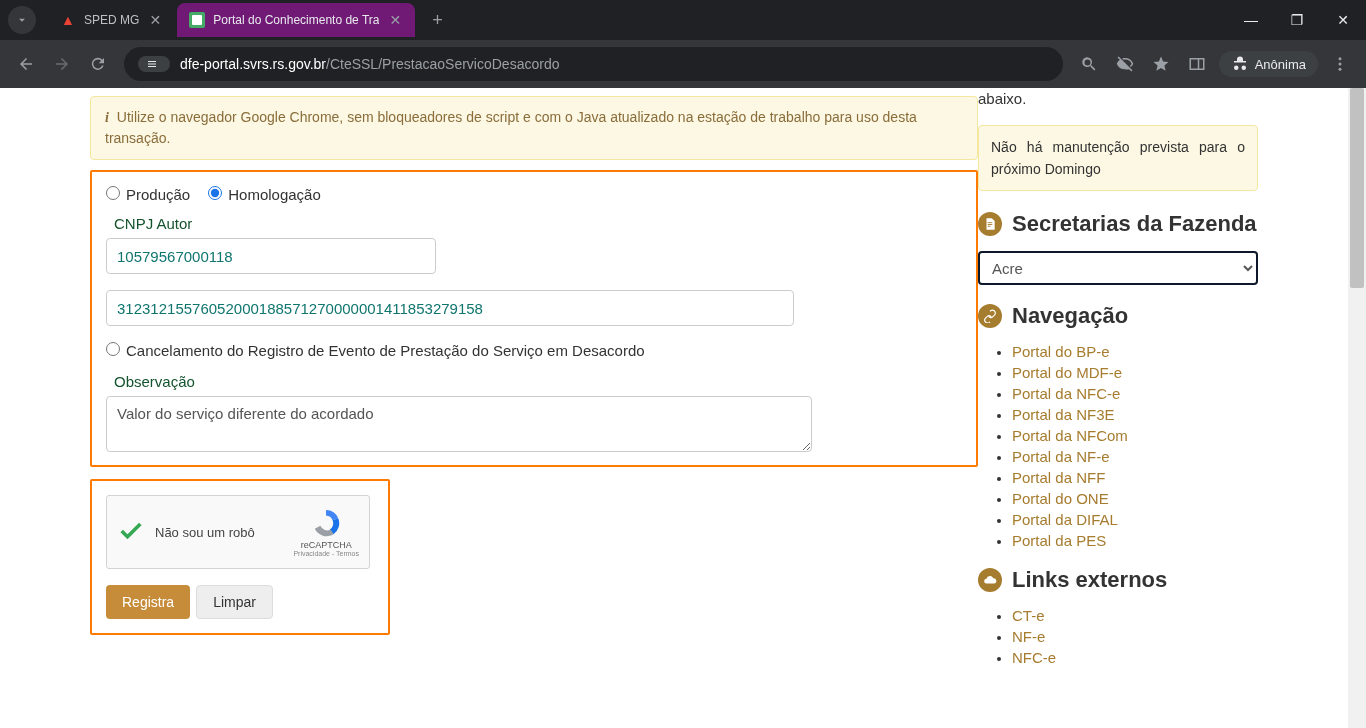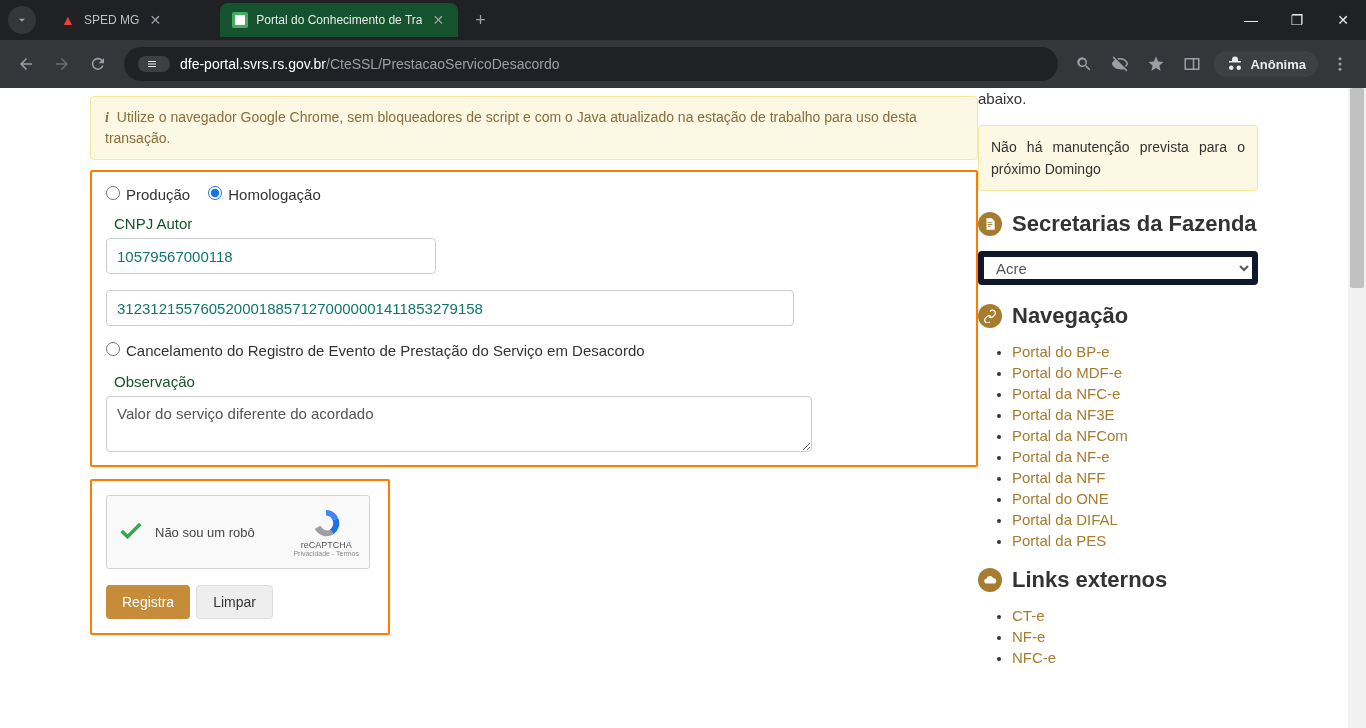--- a/index.html
+++ b/index.html
@@ -3,36 +3,36 @@
 <meta charset="utf-8">
 <style>
   * { box-sizing: border-box; margin: 0; padding: 0; }
   body { font-family: Arial, Helvetica, sans-serif; font-size: 14px; background: #fff; overflow: hidden; }
   .browser-chrome { background: #202124; color: #e8eaed; height: 88px; width: 100%; }
   .tabs-bar { display: flex; align-items: center; height: 40px; padding-left: 8px; }
   .tab-dropdown { width: 28px; height: 28px; border-radius: 50%; background: #35363a; display: flex; align-items: center; justify-content: center; margin-right: 12px; cursor: pointer; }
   .tab-dropdown svg { width: 14px; height: 14px; fill: #9aa0a6; }
   .tab { display: flex; align-items: center; height: 34px; padding: 0 12px; border-radius: 8px 8px 0 0; margin-right: 2px; max-width: 240px; cursor: pointer; }
   .tab.inactive { background: transparent; color: #bdc1c6; }
-  .tab.active { background: #14532d; color: #e8eaed; margin-left: 43px; }
+  .tab.active { background: #701a75; color: #e8eaed; }
   .tab-favicon { width: 16px; height: 16px; margin-right: 8px; flex-shrink: 0; display: inline-flex; align-items: center; justify-content: center; }
   .tab-favicon.red-tri { color: #ea4335; }
   .tab-title { font-size: 12px; white-space: nowrap; overflow: hidden; text-overflow: ellipsis; flex: 1; }
   .tab-close { width: 16px; height: 16px; margin-left: 8px; display: inline-flex; align-items: center; justify-content: center; color: #9aa0a6; font-size: 14px; }
   .new-tab { width: 28px; height: 28px; display: inline-flex; align-items: center; justify-content: center; color: #9aa0a6; font-size: 18px; cursor: pointer; margin-left: 6px; }
   .window-controls { margin-left: auto; display: flex; }
   .win-btn { width: 46px; height: 40px; display: inline-flex; align-items: center; justify-content: center; color: #e8eaed; font-size: 14px; cursor: pointer; }
   .toolbar { display: flex; align-items: center; height: 48px; padding: 0 8px; background: #35363a; }
   .nav-btn { width: 36px; height: 36px; display: inline-flex; align-items: center; justify-content: center; color: #9aa0a6; border-radius: 50%; cursor: pointer; }
   .nav-btn svg { width: 18px; height: 18px; fill: currentColor; }
   .address-bar { flex: 1; display: flex; align-items: center; background: #202124; border-radius: 20px; height: 34px; padding: 0 14px; margin: 0 8px; }
   .site-chip { display: inline-flex; align-items: center; background: #3c4043; border-radius: 12px; padding: 2px 8px; margin-right: 10px; color: #e8eaed; font-size: 12px; }
   .url-text { color: #e8eaed; font-size: 14px; white-space: nowrap; overflow: hidden; }
   .toolbar-icon { width: 36px; height: 36px; display: inline-flex; align-items: center; justify-content: center; color: #9aa0a6; cursor: pointer; }
-  .incognito-chip { display: inline-flex; align-items: center; background: #3c4043; border-radius: 16px; padding: 4px 12px; color: #e8eaed; font-size: 13px; margin: 0 4px; font-weight: bold; }
+  .incognito-chip { display: inline-flex; align-items: center; background: #3c4043; border-radius: 16px; padding: 4px 12px; color: #e8eaed; font-size: 13px; margin: 0 4px; }
   .incognito-chip svg { width: 18px; height: 18px; margin-right: 6px; fill: #e8eaed; }
 
   .content { display: flex; height: calc(728px - 88px); overflow: hidden; }
   .main-col { flex: 1; padding: 16px 0 0 90px; padding-top: 0; }
   .side-col { width: 370px; padding-right: 90px; padding-top: 0; }
   .scroll-wrapper { width: 18px; background: #f1f1f1; position: relative; }
   .scroll-thumb { position: absolute; right: 2px; top: 0; width: 14px; height: 200px; background: #c1c1c1; border-radius: 2px; }
 
   .alert-info { background: #fcf8e3; border: 1px solid #f5e79e; color: #8a6d3b; padding: 10px 14px; border-radius: 4px; margin-top: 8px; margin-bottom: 10px; font-size: 14px; line-height: 1.5; }
   .alert-info .info-icon { font-weight: bold; font-family: serif; margin-right: 4px; font-style: italic; }
@@ -59,21 +59,21 @@
   .btn { padding: 8px 16px; border-radius: 4px; border: none; font-size: 14px; cursor: pointer; }
   .btn-primary { background: #c78c3a; color: #fff; }
   .btn-secondary { background: #eee; color: #333; border: 1px solid #ddd; }
 
   .side-msg { font-size: 15px; color: #333; line-height: 1.5; }
   .side-alert { background: #fcf8e3; border: 1px solid #f5e79e; color: #333; padding: 10px 12px; border-radius: 4px; font-size: 14px; text-align: justify; line-height: 1.6; margin-top: 14px; margin-bottom: 20px; }
   .side-heading { display: flex; align-items: center; gap: 10px; margin: 18px 0 14px; }
   .side-heading .circle-icon { width: 24px; height: 24px; border-radius: 50%; background: #a67c2e; display: inline-flex; align-items: center; justify-content: center; color: #fff; }
   .side-heading .circle-icon svg { width: 14px; height: 14px; fill: #fff; }
   .side-heading h3 { font-size: 22px; color: #333; font-weight: bold; }
-  .select { width: 100%; height: 34px; border: 6px solid #0f172a; border-radius: 4px; padding: 0 8px; font-size: 15px; color: #555; background: #fff; }
+  .select { width: 100%; height: 34px; border: 2px solid #0f172a; border-radius: 4px; padding: 0 8px; font-size: 15px; color: #555; background: #fff; }
   .link-list { list-style: disc; padding-left: 34px; }
   .link-list li { margin-bottom: 4px; color: #333; }
   .link-list a { color: #a67c2e; text-decoration: none; font-size: 15px; }
 </style>
 </head>
 <body>
 
 <div class="browser-chrome">
   <div class="tabs-bar">
     <div class="tab-dropdown">

